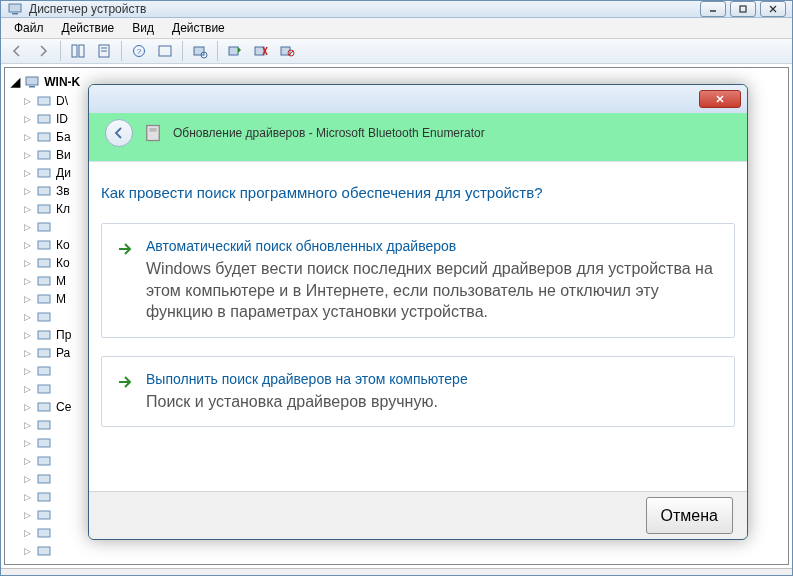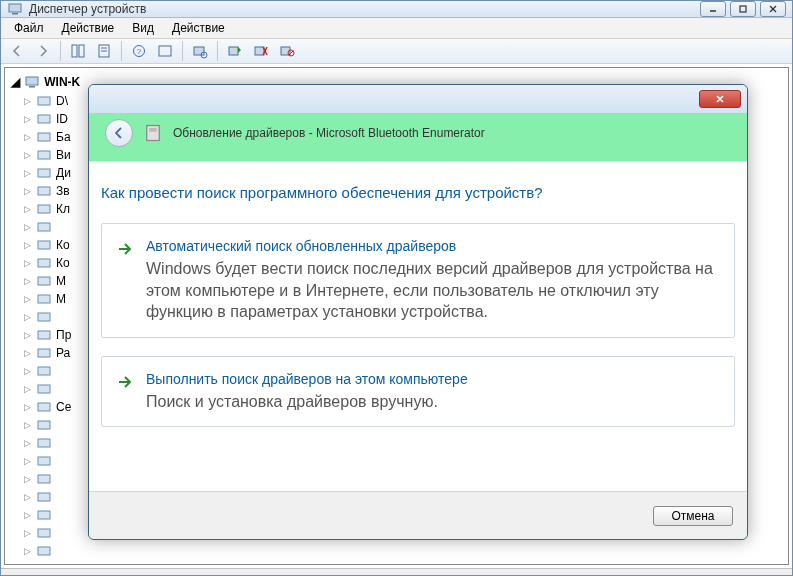--- a/index.html
+++ b/index.html
@@ -43,21 +43,21 @@
   .dlg-back svg{width:14px;height:14px;}
   .dlg-title { font-size:12px; color:#333;}
   .dlg-devicon { width:20px; height:20px; display:flex; align-items:center; justify-content:center;}
   .dlg-body { flex:1; padding: 22px 12px; background:#fff;}
   .dlg-question { font-size:15px; color:#0b5ea0; margin-bottom: 22px;}
   .option-box { border:1px solid #cfd8e2; border-radius:2px; padding:14px 16px 14px 44px; margin-bottom:18px; cursor:pointer; position:relative;}
   .option-box .arrow-icon { position:absolute; left:14px; top:16px; width:18px; height:18px;}
   .option-title { font-size:14px; color:#0b5ea0; margin-bottom:4px;}
   .option-desc { font-size:16px; color:#555; line-height:1.35;}
   .dlg-footer { height:48px; background:#f0f0f0; border-top:1px solid #d6d6d6; display:flex; align-items:center; justify-content:flex-end; padding:0 14px;}
-  .btn-cancel { min-width:80px; height:20px; border:1px solid #8a8a8a; border-radius:3px; background:linear-gradient(#fefefe,#e4e4e4); padding:8px 14px; font-size:12px; cursor:pointer; display:flex; align-items:center; justify-content:center;}
+  .btn-cancel { min-width:80px; height:37px; border:1px solid #8a8a8a; border-radius:3px; background:linear-gradient(#fefefe,#e4e4e4); padding:8px 14px; font-size:16px; cursor:pointer; display:flex; align-items:center; justify-content:center;}
 </style>
 </head>
 <body>
 
 <div class="main-window">
 
   <div class="titlebar">
     <span class="titlebar-icon">
       <svg viewBox="0 0 16 16">
           <rect x="2" y="3" width="12" height="8" fill="#c7d7e8" stroke="#5a7fa6"></rect>

